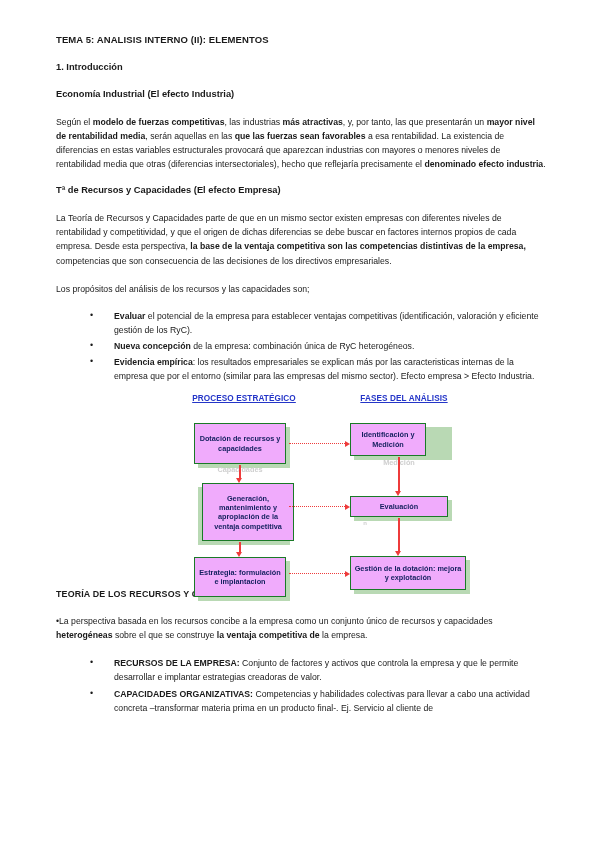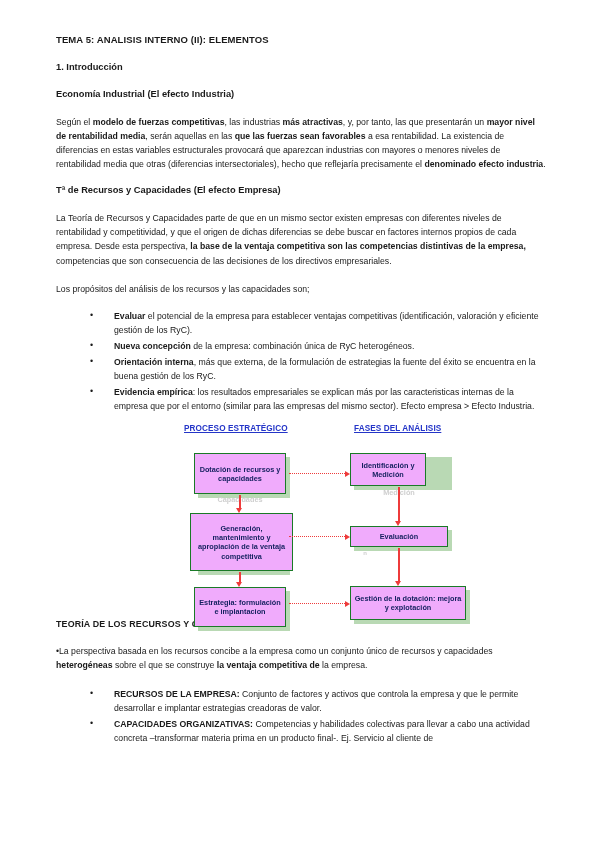--- a/index.html
+++ b/index.html
@@ -77,21 +77,21 @@
     position: relative;
     width: 490px;
     height: 190px;
     margin: 6px 0 4px 0;
   }
   .col-head {
     position: absolute;
     color: #2435c8;
     font-size: 8.2px;
     font-weight: bold;
-    text-align: left;
+    text-align: center;
     text-decoration: underline;
     line-height: 1.35;
     letter-spacing: 0.1px;
   }
   .dbox {
     position: absolute;
     box-sizing: border-box;
     border: 1.6px solid #1a7a27;
     background: #f0abfc;
     color: #13205e;
@@ -181,40 +181,39 @@
 
     <h2 class="section-head">Tª de Recursos y Capacidades (El efecto Empresa)</h2>
 
     <p class="para"><span> La Teoría de Recursos y Capacidades parte de que en un mismo sector existen empresas con diferentes niveles de rentabilidad y competitividad, y que el origen de dichas diferencias se debe buscar en factores internos propios de cada empresa. Desde esta perspectiva, </span><b>la base de la ventaja competitiva son las competencias distintivas de la empresa,</b><span> competencias que son consecuencia de las decisiones de los directivos empresariales.</span></p>
 
     <p class="para tight">Los propósitos del análisis de los recursos y las capacidades son;</p>
 
     <ul class="bullets">
         <li><b>Evaluar</b><span> el potencial de la empresa para establecer ventajas competitivas (identificación, valoración y eficiente gestión de los RyC).</span></li>
         <li><b>Nueva concepción</b><span> de la empresa: combinación única de RyC heterogéneos.</span></li>
-        <li><b>Orientación interna</b><span>, más que externa, de la formulación de estrategias la fuente del éxito se encuentra en la buena gestión de los RyC.</span></li>
         <li><b>Evidencia empírica</b><span>: los resultados empresariales se explican más por las caracteristicas internas de la empresa que por el entorno (similar para las empresas del mismo sector). Efecto empresa &gt; Efecto Industria.</span></li>
       </ul>
 
     <div class="diagram">
 
       <div class="col-head" style="left:128px; top:0px; width:120px;">PROCESO ESTRATÉGICO</div>
 
       <div class="col-head" style="left:298px; top:0px; width:100px;">FASES DEL ANÁLISIS</div>
 
       <div class="dshadow" style="left:142px; top:34px; width:92px; height:41px;"></div>
       <div class="dshadow" style="left:142px; top:94px; width:92px; height:58px;"></div>
       <div class="dshadow" style="left:142px; top:168px; width:92px; height:40px;"></div>
       <div class="dshadow" style="left:298px; top:34px; width:98px; height:33px;"></div>
       <div class="dshadow" style="left:298px; top:107px; width:98px; height:21px;"></div>
       <div class="dshadow" style="left:298px; top:167px; width:116px; height:34px;"></div>
 
       <div class="dbox" style="left:138px; top:30px; width:92px; height:41px;">Dotación de recursos y capacidades</div>
 
-      <div class="dbox" style="left:134px; top:90px; width:103px; height:58px;">Generación, mantenimiento y apropiación de la ventaja competitiva</div>
+      <div class="dbox" style="left:146px; top:90px; width:92px; height:58px;">Generación, mantenimiento y apropiación de la ventaja competitiva</div>
 
       <div class="dbox" style="left:138px; top:164px; width:92px; height:40px;">Estrategia: formulación e implantacion</div>
 
       <div class="dbox" style="left:294px; top:30px; width:76px; height:33px;">Identificación y Medición</div>
 
       <div class="dbox" style="left:294px; top:103px; width:98px; height:21px;text-align:right;">Evaluación</div>
 
       <div class="dbox" style="left:294px; top:163px; width:116px; height:34px;">Gestión de la dotación: mejora y explotación</div>
 
       <div class="ghost" style="left:138px; top:73px; width:92px;">Capacidades</div>

